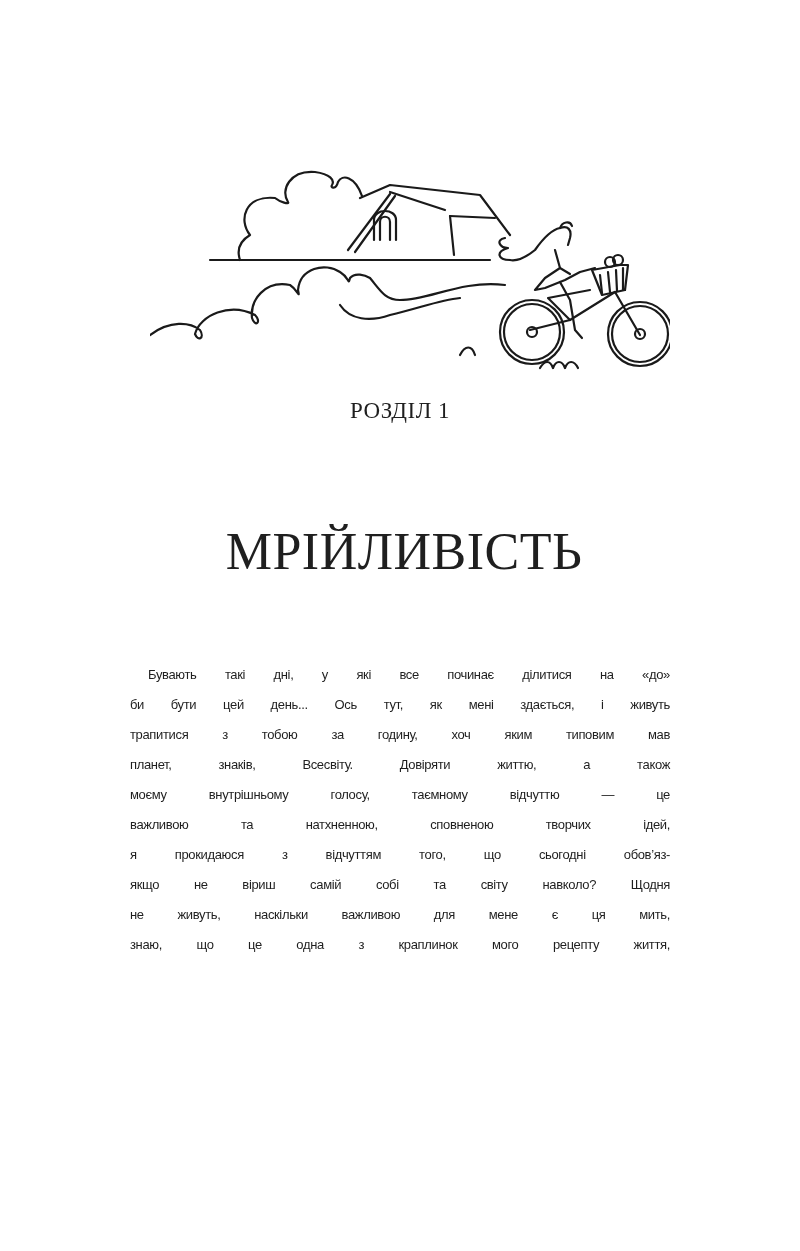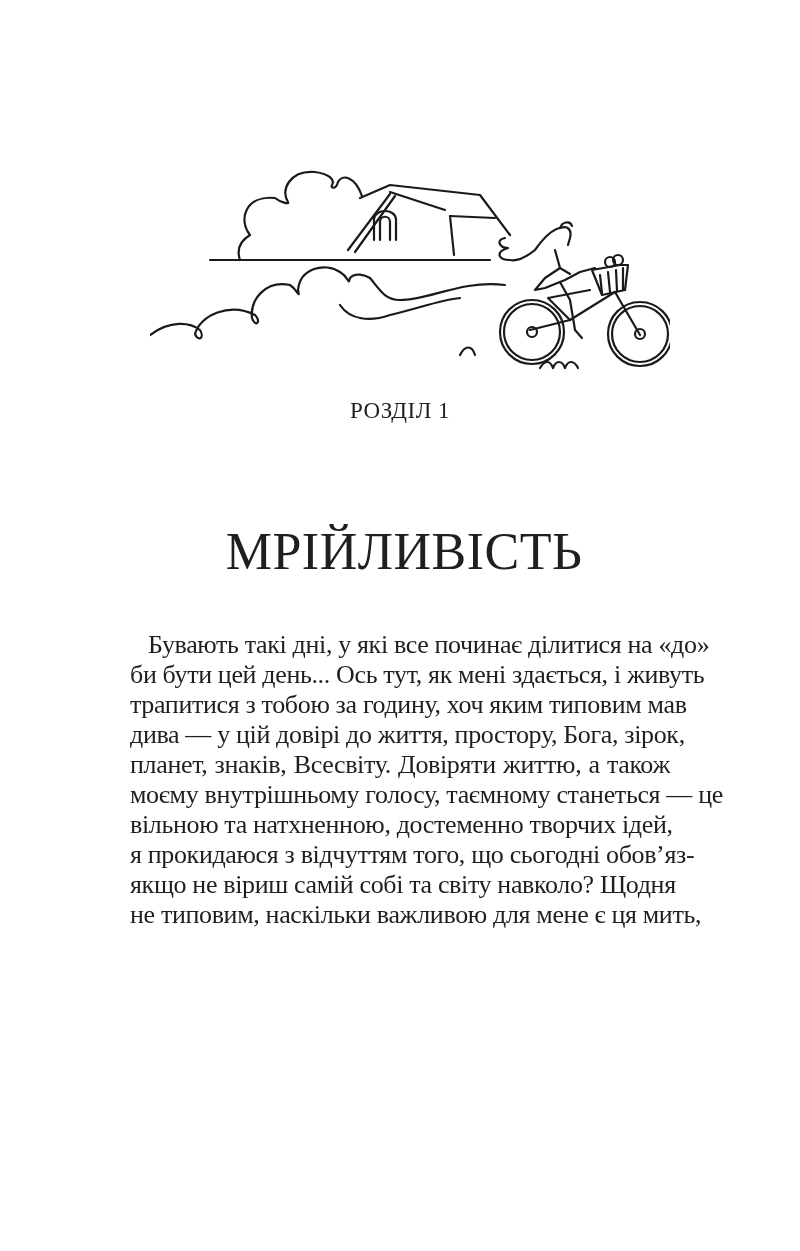--- a/index.html
+++ b/index.html
@@ -8,22 +8,22 @@
     .illustration svg { width: 100%; height: 100%; }
     .chapter-label {
       position: absolute; left: 0; width: 800px; top: 398px; text-align: center;
       font-family: "Liberation Serif", "DejaVu Serif", serif; font-size: 23px; letter-spacing: 0.5px;
     }
     .chapter-title {
       position: absolute; left: 4px; width: 800px; top: 478px; text-align: center;
       font-family: "Liberation Serif", "DejaVu Serif", serif; font-size: 52px; letter-spacing: 0.5px; margin-top: 44px;
     }
     .body-text {
-      position: absolute; left: 130px; top: 630px; width: 540px;
-      font-family: Liberation Serif, serif; font-size: 26px; line-height: 30px;
+      position: absolute; left: 130px; top: 660px; width: 540px;
+      font-family: Liberation Sans, sans-serif; font-size: 13px; line-height: 30px;
       letter-spacing: -0.35px;
     }
     .line { display: block; white-space: nowrap; text-align: justify; text-align-last: justify; height: 30px; }
     .line.last { text-align-last: left; }
     .line.indent { padding-left: 18px; }
   </style>
 </head>
 <body>
 
 <div class="illustration">
@@ -76,23 +76,23 @@
 </div>
 
 <div class="chapter-label">РОЗДІЛ 1</div>
 <div class="chapter-title">МРІЙЛИВІСТЬ</div>
 
 <div class="body-text">
   <div>
     <span class="line indent">Бувають такі дні, у які все починає ділитися на «до»</span>
     <span class="line">би бути цей день... Ось тут, як мені здається, і живуть</span>
     <span class="line">трапитися з тобою за годину, хоч яким типовим мав</span>
-    <span class="line">дива — у цій довірі до життя, простору, Бога, зірок,</span>
     <span class="line">планет, знаків, Всесвіту. Довіряти життю, а також</span>
-    <span class="line">моєму внутрішньому голосу, таємному станеться — це</span>
+    <span class="line">моєму внутрішньому голосу, таємному відчуттю — це</span>
   </div>
   <div>
-    <span class="line">вільною та натхненною, достеменно творчих ідей,</span>
+    <span class="line">важливою та натхненною, сповненою творчих ідей,</span>
     <span class="line">я прокидаюся з відчуттям того, що сьогодні обов’яз-</span>
     <span class="line">якщо не віриш самій собі та світу навколо? Щодня</span>
-    <span class="line">не типовим, наскільки важливою для мене є ця мить,</span>
+    <span class="line">не живуть, наскільки важливою для мене є ця мить,</span>
+    <span class="line">знаю, що це одна з краплинок мого рецепту життя,</span>
   </div>
 </div>
 
 </body></html>

